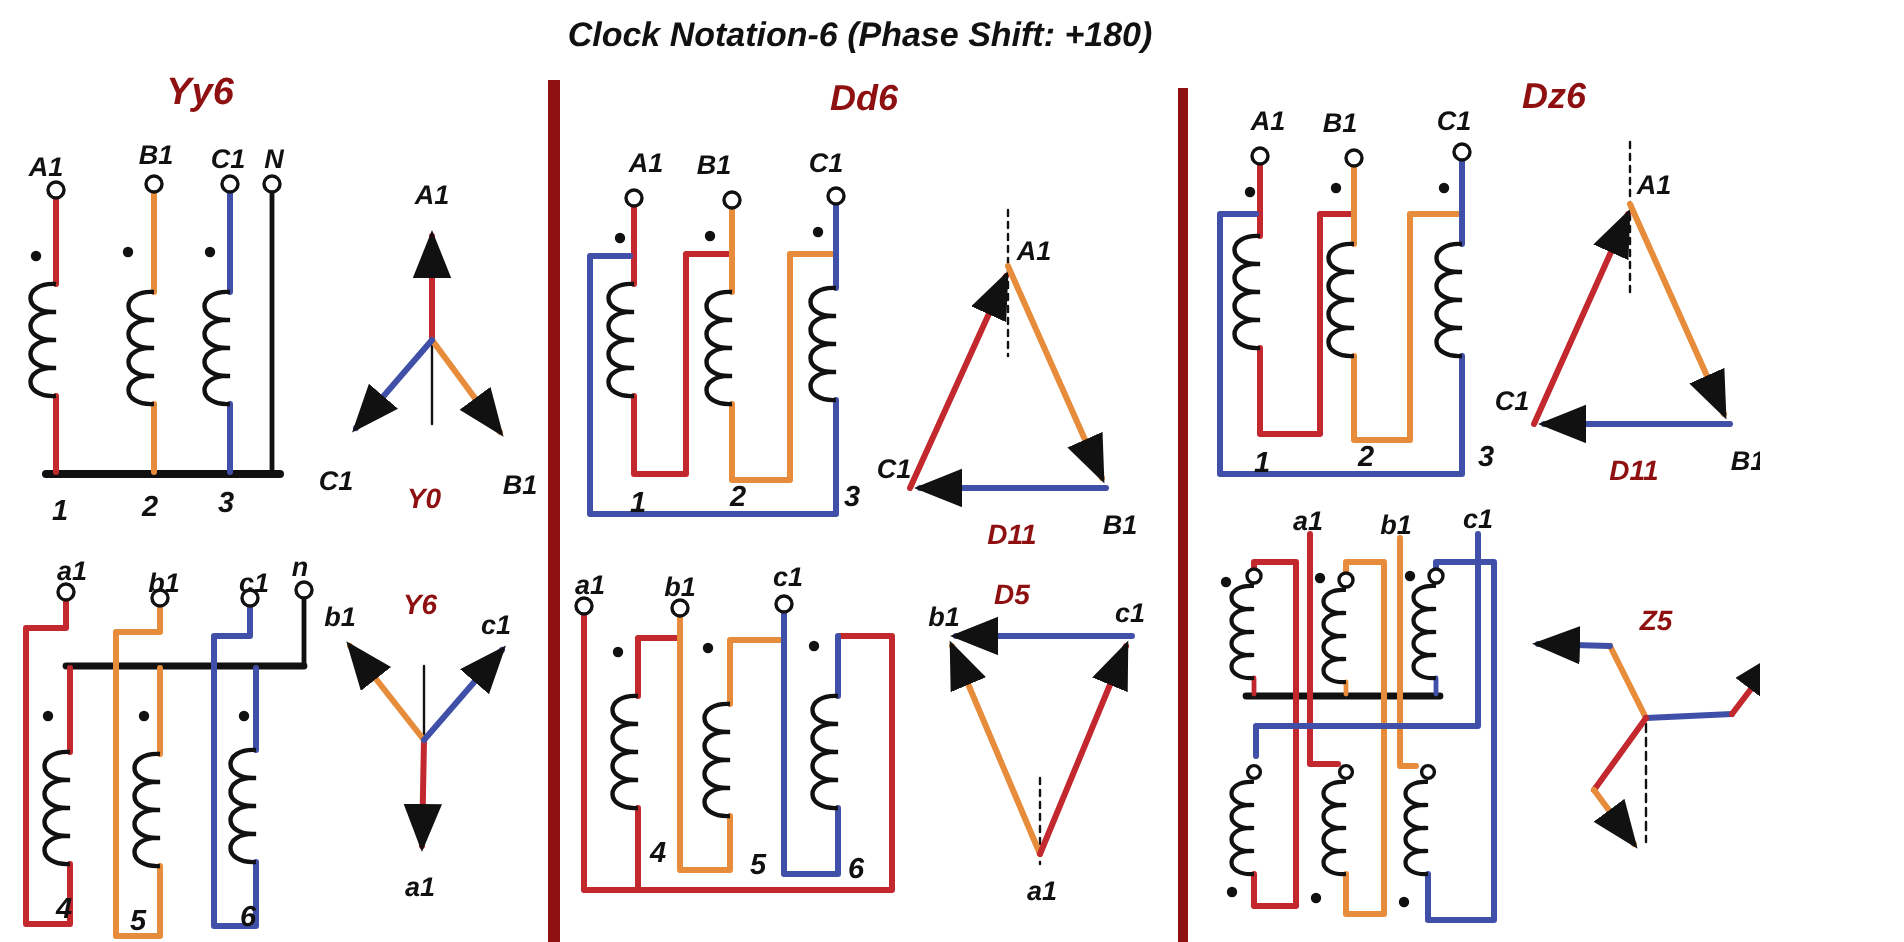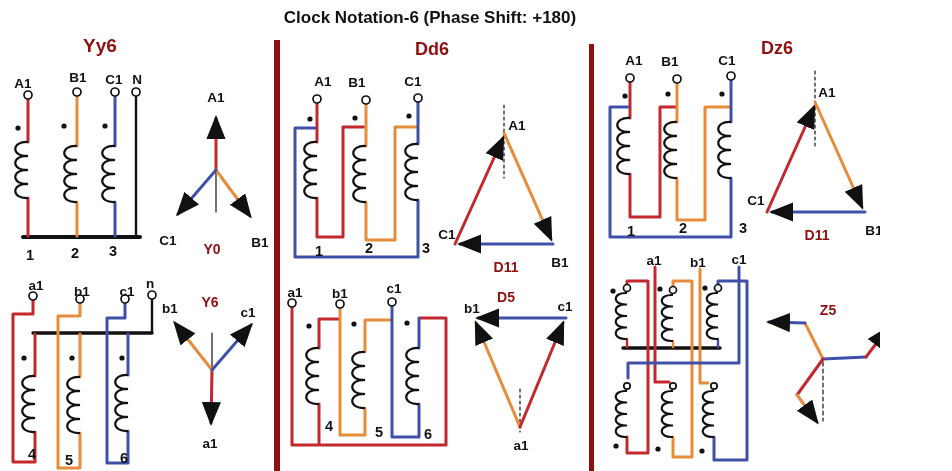--- a/index.html
+++ b/index.html
@@ -4,21 +4,21 @@
 <style>
   :root{
     --phase-a:#c2282e;
     --phase-b:#e68c3a;
     --phase-c:#4050a8;
     --accent:#8e1010;
     --ink:#111111;
     --bg:#ffffff;
   }
   html,body{margin:0;padding:0;background:var(--bg);}
-  .canvas{position:relative;width:880px;height:471px;background:var(--bg);overflow:hidden;}
+  .canvas{position:relative;width:880px;height:471px;background:var(--bg);overflow:hidden;font-style:italic;}
   svg{display:block;}
   text{font-family:"Liberation Sans",sans-serif;font-weight:bold;fill:var(--ink);}
   .title{font-size:17px;}
   .hdr{font-size:19px;fill:var(--accent);}
   .hdr2{font-size:18px;fill:var(--accent);}
   .plab{font-size:14px;fill:var(--accent);}
   .tlab{font-size:13.5px;}
   .nlab{font-size:14.5px;}
   .wire{fill:none;stroke-linecap:round;stroke-linejoin:round;}
   .wa{stroke:var(--phase-a);}

